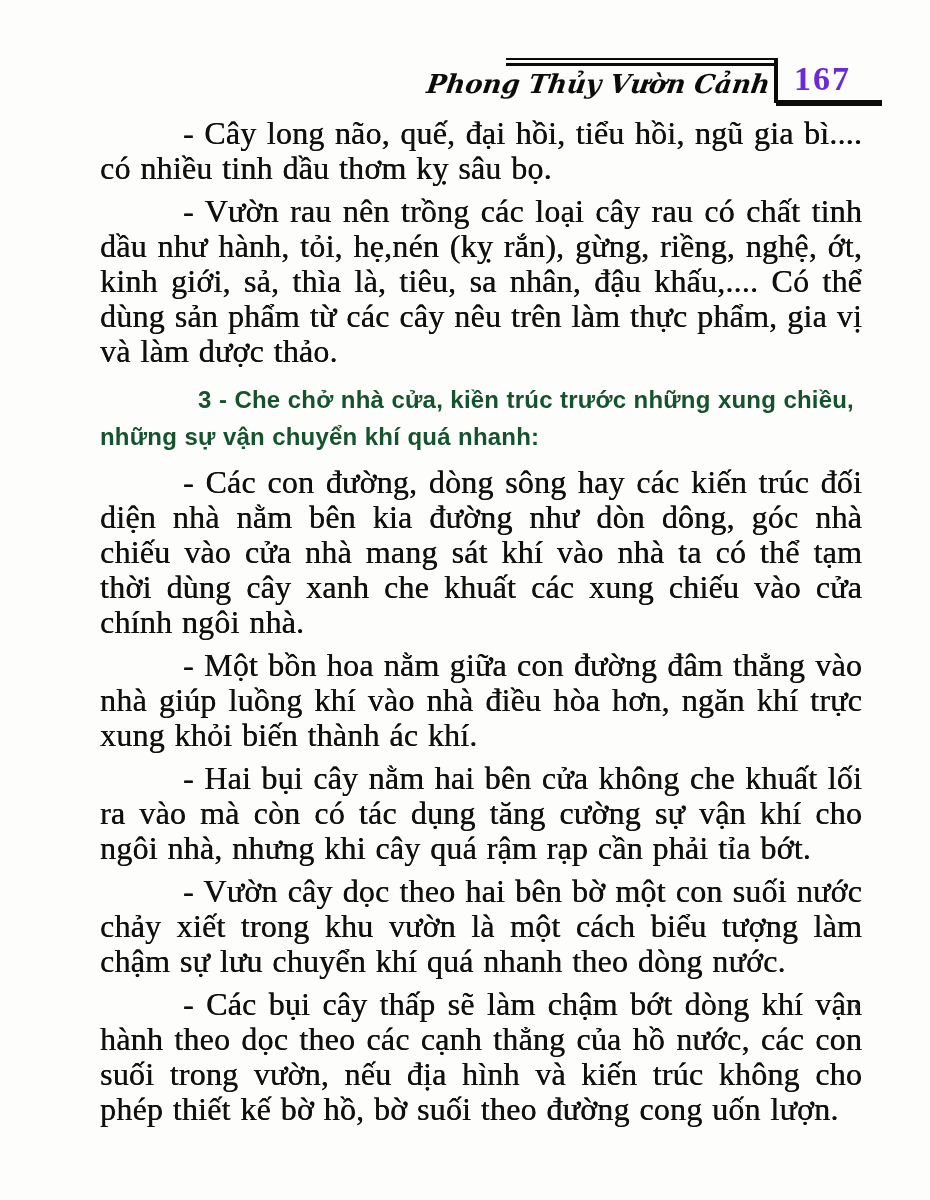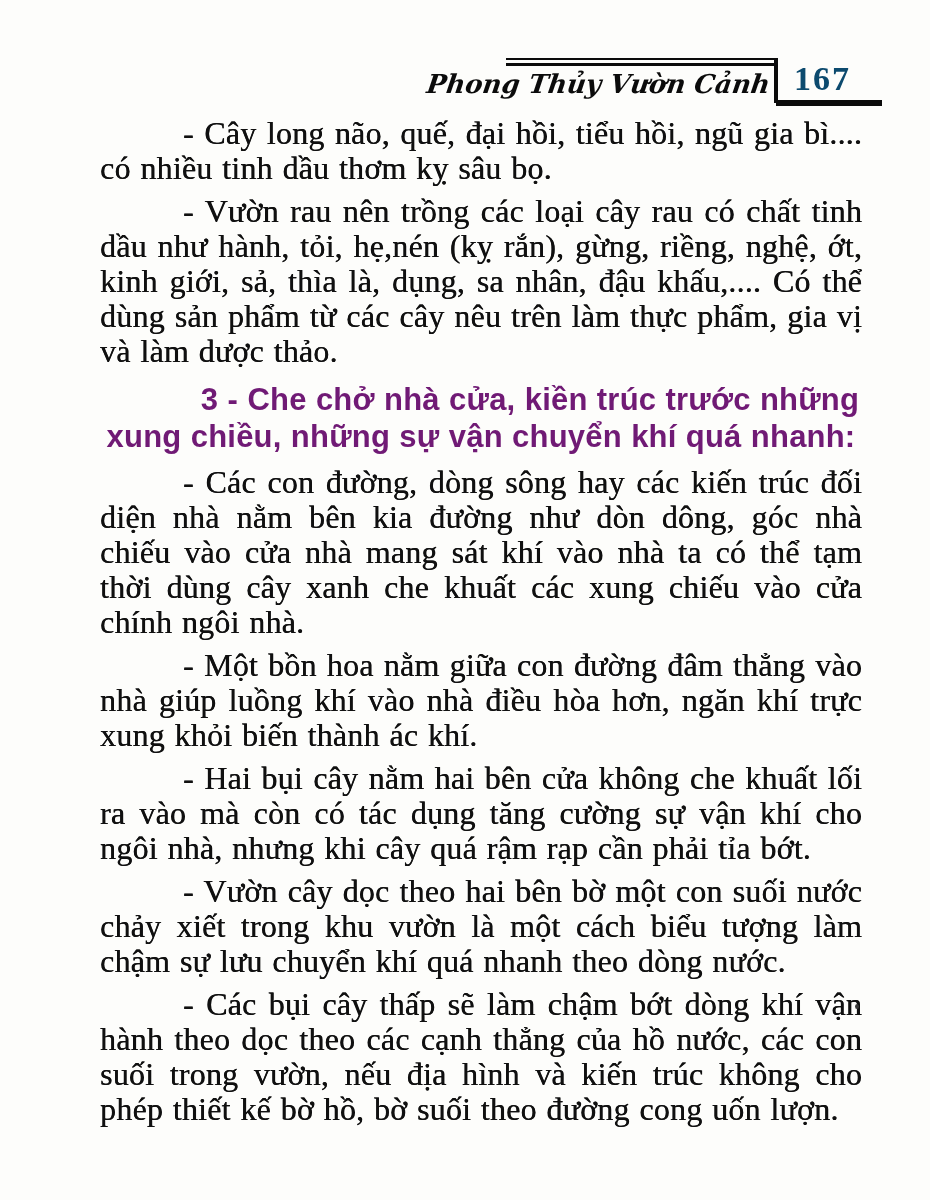--- a/index.html
+++ b/index.html
@@ -27,48 +27,48 @@
     font-style:italic;font-weight:bold;
     font-size:26px;line-height:32px;
     letter-spacing:0px;white-space:nowrap;
     transform:skewX(-8deg);
     color:#0b0b0b;
   }
   .page-number{
     position:absolute;left:794px;top:60px;
     font-family:"Liberation Serif", serif;
     font-weight:bold;font-size:34px;line-height:38px;
-    letter-spacing:2px;color:#0c4a6e;
+    letter-spacing:2px;color:#6d28d9;
   }
   .number-underline{
     position:absolute;left:776px;top:100px;width:106px;height:6px;background:#0b0b0b;
   }
   
   .text-block{
     position:absolute;left:100px;top:116px;width:762px;
   }
   .text-block p{
     margin:0 0 8px 0;
     font-size:32px;line-height:35px;
     text-align:justify;
     text-indent:83px;
     word-spacing:1.5px;
     letter-spacing:0.2px;
     text-shadow:0.35px 0 0 currentColor; 
   }
   .text-block p.heading{
     font-family:"Liberation Sans", sans-serif;
     font-weight:bold;
-    font-size:31px;line-height:37px;
+    font-size:24px;line-height:37px;
     text-indent:98px;
-    text-align:center;
+    text-align:left;
     word-spacing:0.5px;
     margin:12px 0 10px 0;
     text-shadow:none;
-    color:#701a75;
+    color:#14532d;
   }
   
   .speck{
     position:absolute;left:855px;top:1004px;width:4px;height:5px;
     background:#3a3a3a;border-radius:50%;
   }
 </style>
 </head>
 <body>
 
@@ -78,21 +78,21 @@
     <div class="rule-top"></div>
     <div class="rule-drop"></div>
     <div class="header-title">Phong Thủy Vườn Cảnh</div>
     <div class="page-number">167</div>
     <div class="number-underline"></div>
   </header>
 
   <main class="text-block" id="paragraphs" style="color: rgb(16, 16, 16);">
 
   <p class="body">- Cây long não, quế, đại hồi, tiểu hồi, ngũ gia bì.... có nhiều tinh dầu thơm kỵ sâu bọ.</p>
-      <p class="body">- Vườn rau nên trồng các loại cây rau có chất tinh dầu như hành, tỏi, hẹ,nén (kỵ rắn), gừng, riềng, nghệ, ớt, kinh giới, sả, thìa là, dụng, sa nhân, đậu khấu,.... Có thể dùng sản phẩm từ các cây nêu trên làm thực phẩm, gia vị và làm dược thảo.</p>
+      <p class="body">- Vườn rau nên trồng các loại cây rau có chất tinh dầu như hành, tỏi, hẹ,nén (kỵ rắn), gừng, riềng, nghệ, ớt, kinh giới, sả, thìa là, tiêu, sa nhân, đậu khấu,.... Có thể dùng sản phẩm từ các cây nêu trên làm thực phẩm, gia vị và làm dược thảo.</p>
       <p class="heading">3 - Che chở nhà cửa, kiền trúc trước những xung chiều, những sự vận chuyển khí quá nhanh:</p>
       <p class="body">- Các con đường, dòng sông hay các kiến trúc đối diện nhà nằm bên kia đường như dòn dông, góc nhà chiếu vào cửa nhà mang sát khí vào nhà ta có thể tạm thời dùng cây xanh che khuất các xung chiếu vào cửa chính ngôi nhà.</p>
       <p class="body">- Một bồn hoa nằm giữa con đường đâm thẳng vào nhà giúp luồng khí vào nhà điều hòa hơn, ngăn khí trực xung khỏi biến thành ác khí.</p>
       <p class="body">- Hai bụi cây nằm hai bên cửa không che khuất lối ra vào mà còn có tác dụng tăng cường sự vận khí cho ngôi nhà, nhưng khi cây quá rậm rạp cần phải tỉa bớt.</p>
       <p class="body">- Vườn cây dọc theo hai bên bờ một con suối nước chảy xiết trong khu vườn là một cách biểu tượng làm chậm sự lưu chuyển khí quá nhanh theo dòng nước.</p>
       <p class="body">- Các bụi cây thấp sẽ làm chậm bớt dòng khí vận hành theo dọc theo các cạnh thẳng của hồ nước, các con suối trong vườn, nếu địa hình và kiến trúc không cho phép thiết kế bờ hồ, bờ suối theo đường cong uốn lượn.</p>
     </main>
 
   <span class="speck"></span>
 

